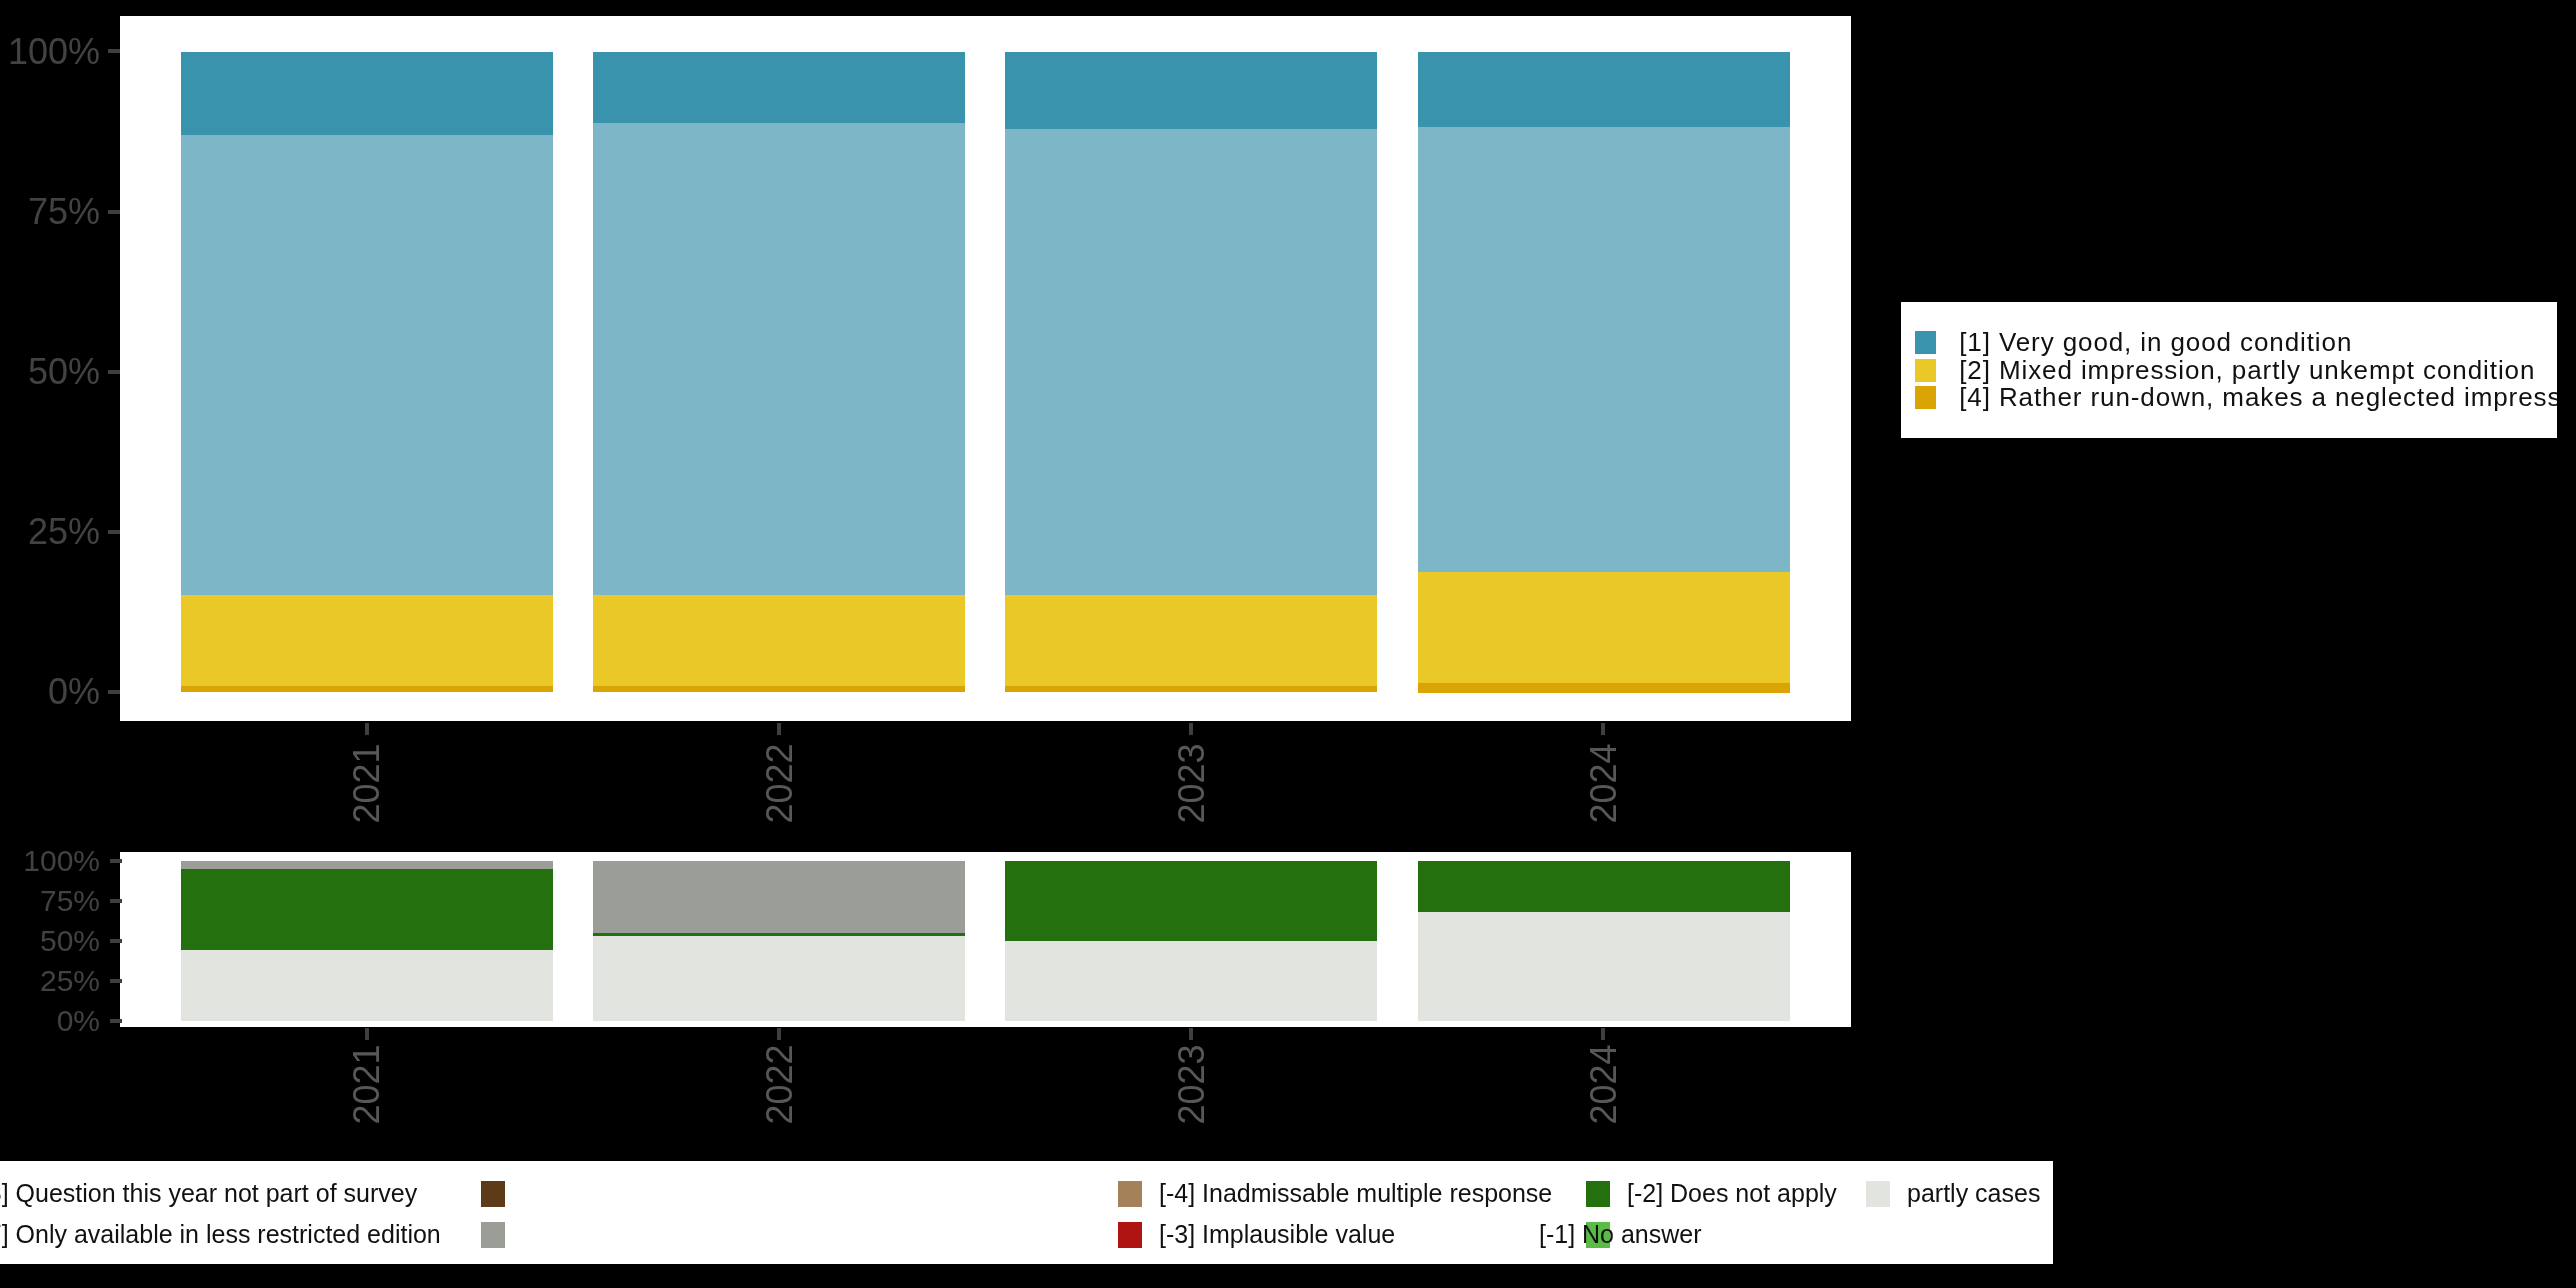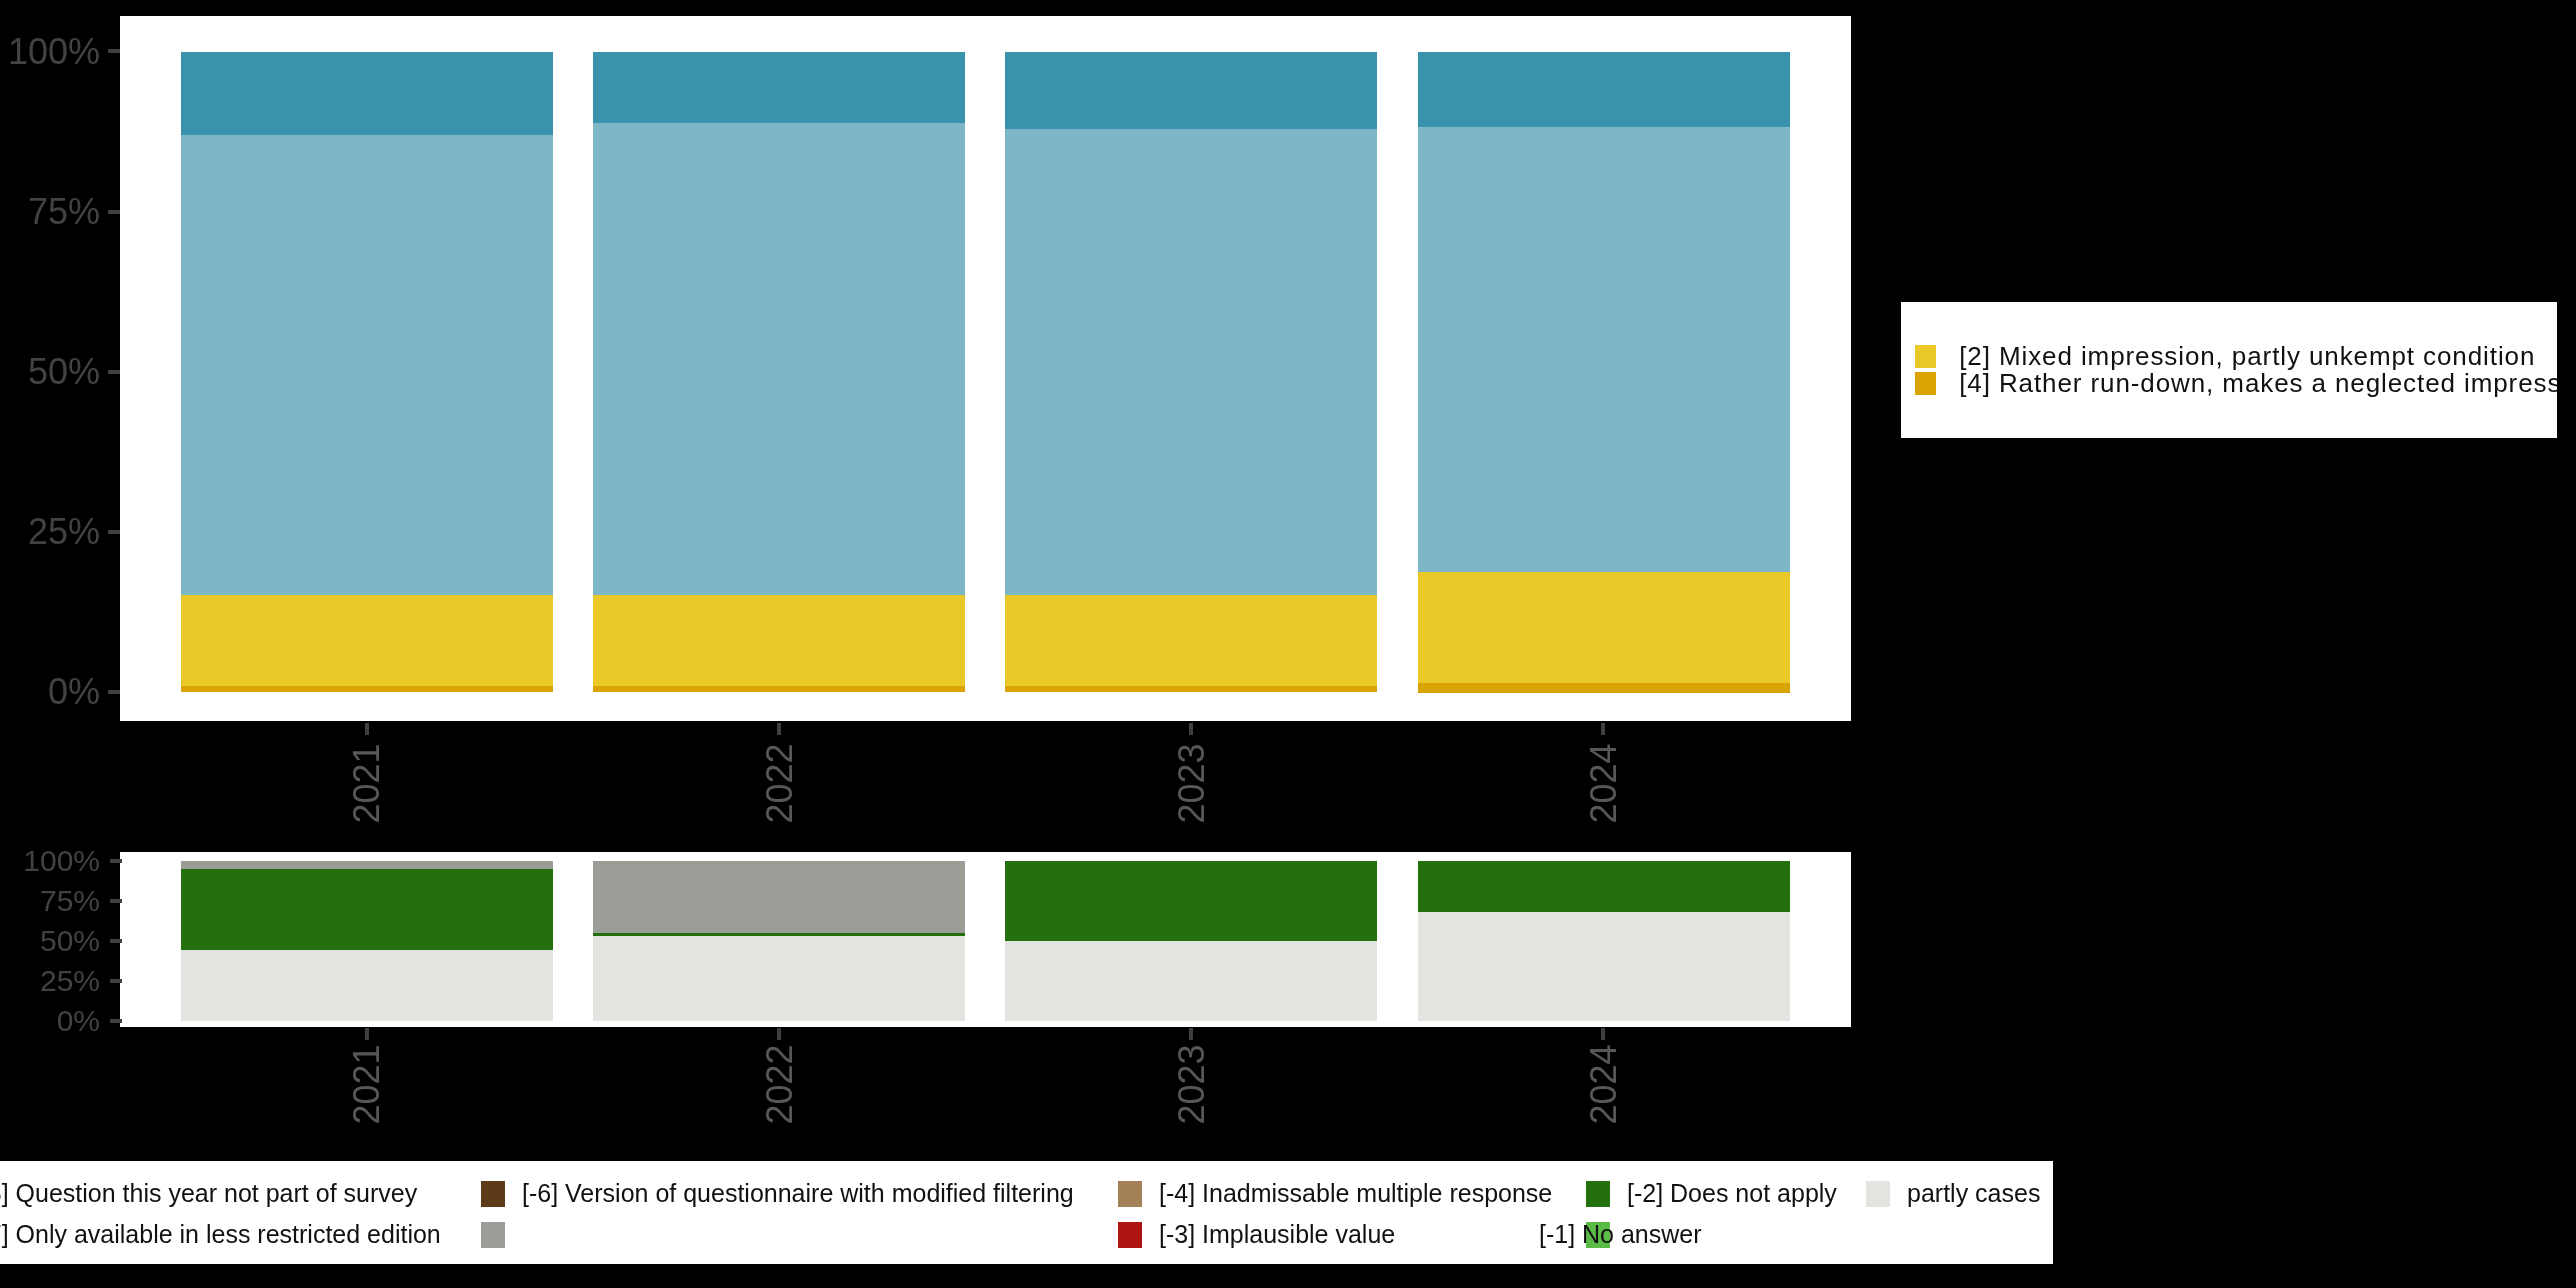--- a/index.html
+++ b/index.html
@@ -110,32 +110,35 @@
         <div class="seg" title="valid cases" style="height: 80px; background: rgb(226, 229, 223);"></div>
       </div>
       <div class="bar" style="left: 1418px; top: 861px; width: 372px; height: 160px;">
         <div class="seg" title="[-2] Does not apply" style="height: 51px; background: rgb(36, 112, 15);"></div>
         <div class="seg" title="valid cases" style="height: 109px; background: rgb(226, 229, 223);"></div>
       </div>
     </div>
 
   <div class="legend-box" id="main-legend" style="left:1901px;top:302px;width:656px;height:136px;">
       <div class="mleg-item">
+        <div class="mleg-swatch" style="background: rgb(58, 147, 173);"></div>
+        <div class="mleg-label">[1] Very good, in good condition</div>
+      </div>
+      <div class="mleg-item">
         <div class="mleg-swatch" style="background: rgb(233, 200, 39);"></div>
         <div class="mleg-label">[2] Mixed impression, partly unkempt condition</div>
       </div>
       <div class="mleg-item">
         <div class="mleg-swatch" style="background: rgb(217, 164, 4);"></div>
         <div class="mleg-label">[4] Rather run-down, makes a neglected impression</div>
       </div>
     </div>
   <div class="legend-box" id="missing-legend" style="left:0px;top:1161px;width:2053px;height:103px;">
       <div class="bleg-label" style="left: -27.5px; top: 18px;">[-8] Question this year not part of survey</div>
       <div class="bleg-swatch" style="left: 481px; top: 20px; background: rgb(93, 58, 24);"></div>
-      <div class="bleg-label" style="left: 522px; top: 18px;">[-6] Version of questionnaire with modified filtering</div>
       <div class="bleg-swatch" style="left: 1118px; top: 20px; background: rgb(165, 129, 90);"></div>
       <div class="bleg-label" style="left: 1159px; top: 18px;">[-4] Inadmissable multiple response</div>
       <div class="bleg-swatch" style="left: 1586px; top: 20px; background: rgb(36, 112, 15);"></div>
       <div class="bleg-label" style="left: 1627px; top: 18px;">[-2] Does not apply</div>
       <div class="bleg-swatch" style="left: 1866px; top: 20px; background: rgb(226, 229, 223);"></div>
       <div class="bleg-label" style="left: 1907px; top: 18px;">partly cases</div>
       <div class="bleg-label" style="left: -27.5px; top: 59px;">[-7] Only available in less restricted edition</div>
       <div class="bleg-swatch" style="left: 481px; top: 61px; background: rgb(154, 158, 150);"></div>
       <div class="bleg-swatch" style="left: 1118px; top: 61px; background: rgb(174, 20, 18);"></div>
       <div class="bleg-label" style="left: 1159px; top: 59px;">[-3] Implausible value</div>

